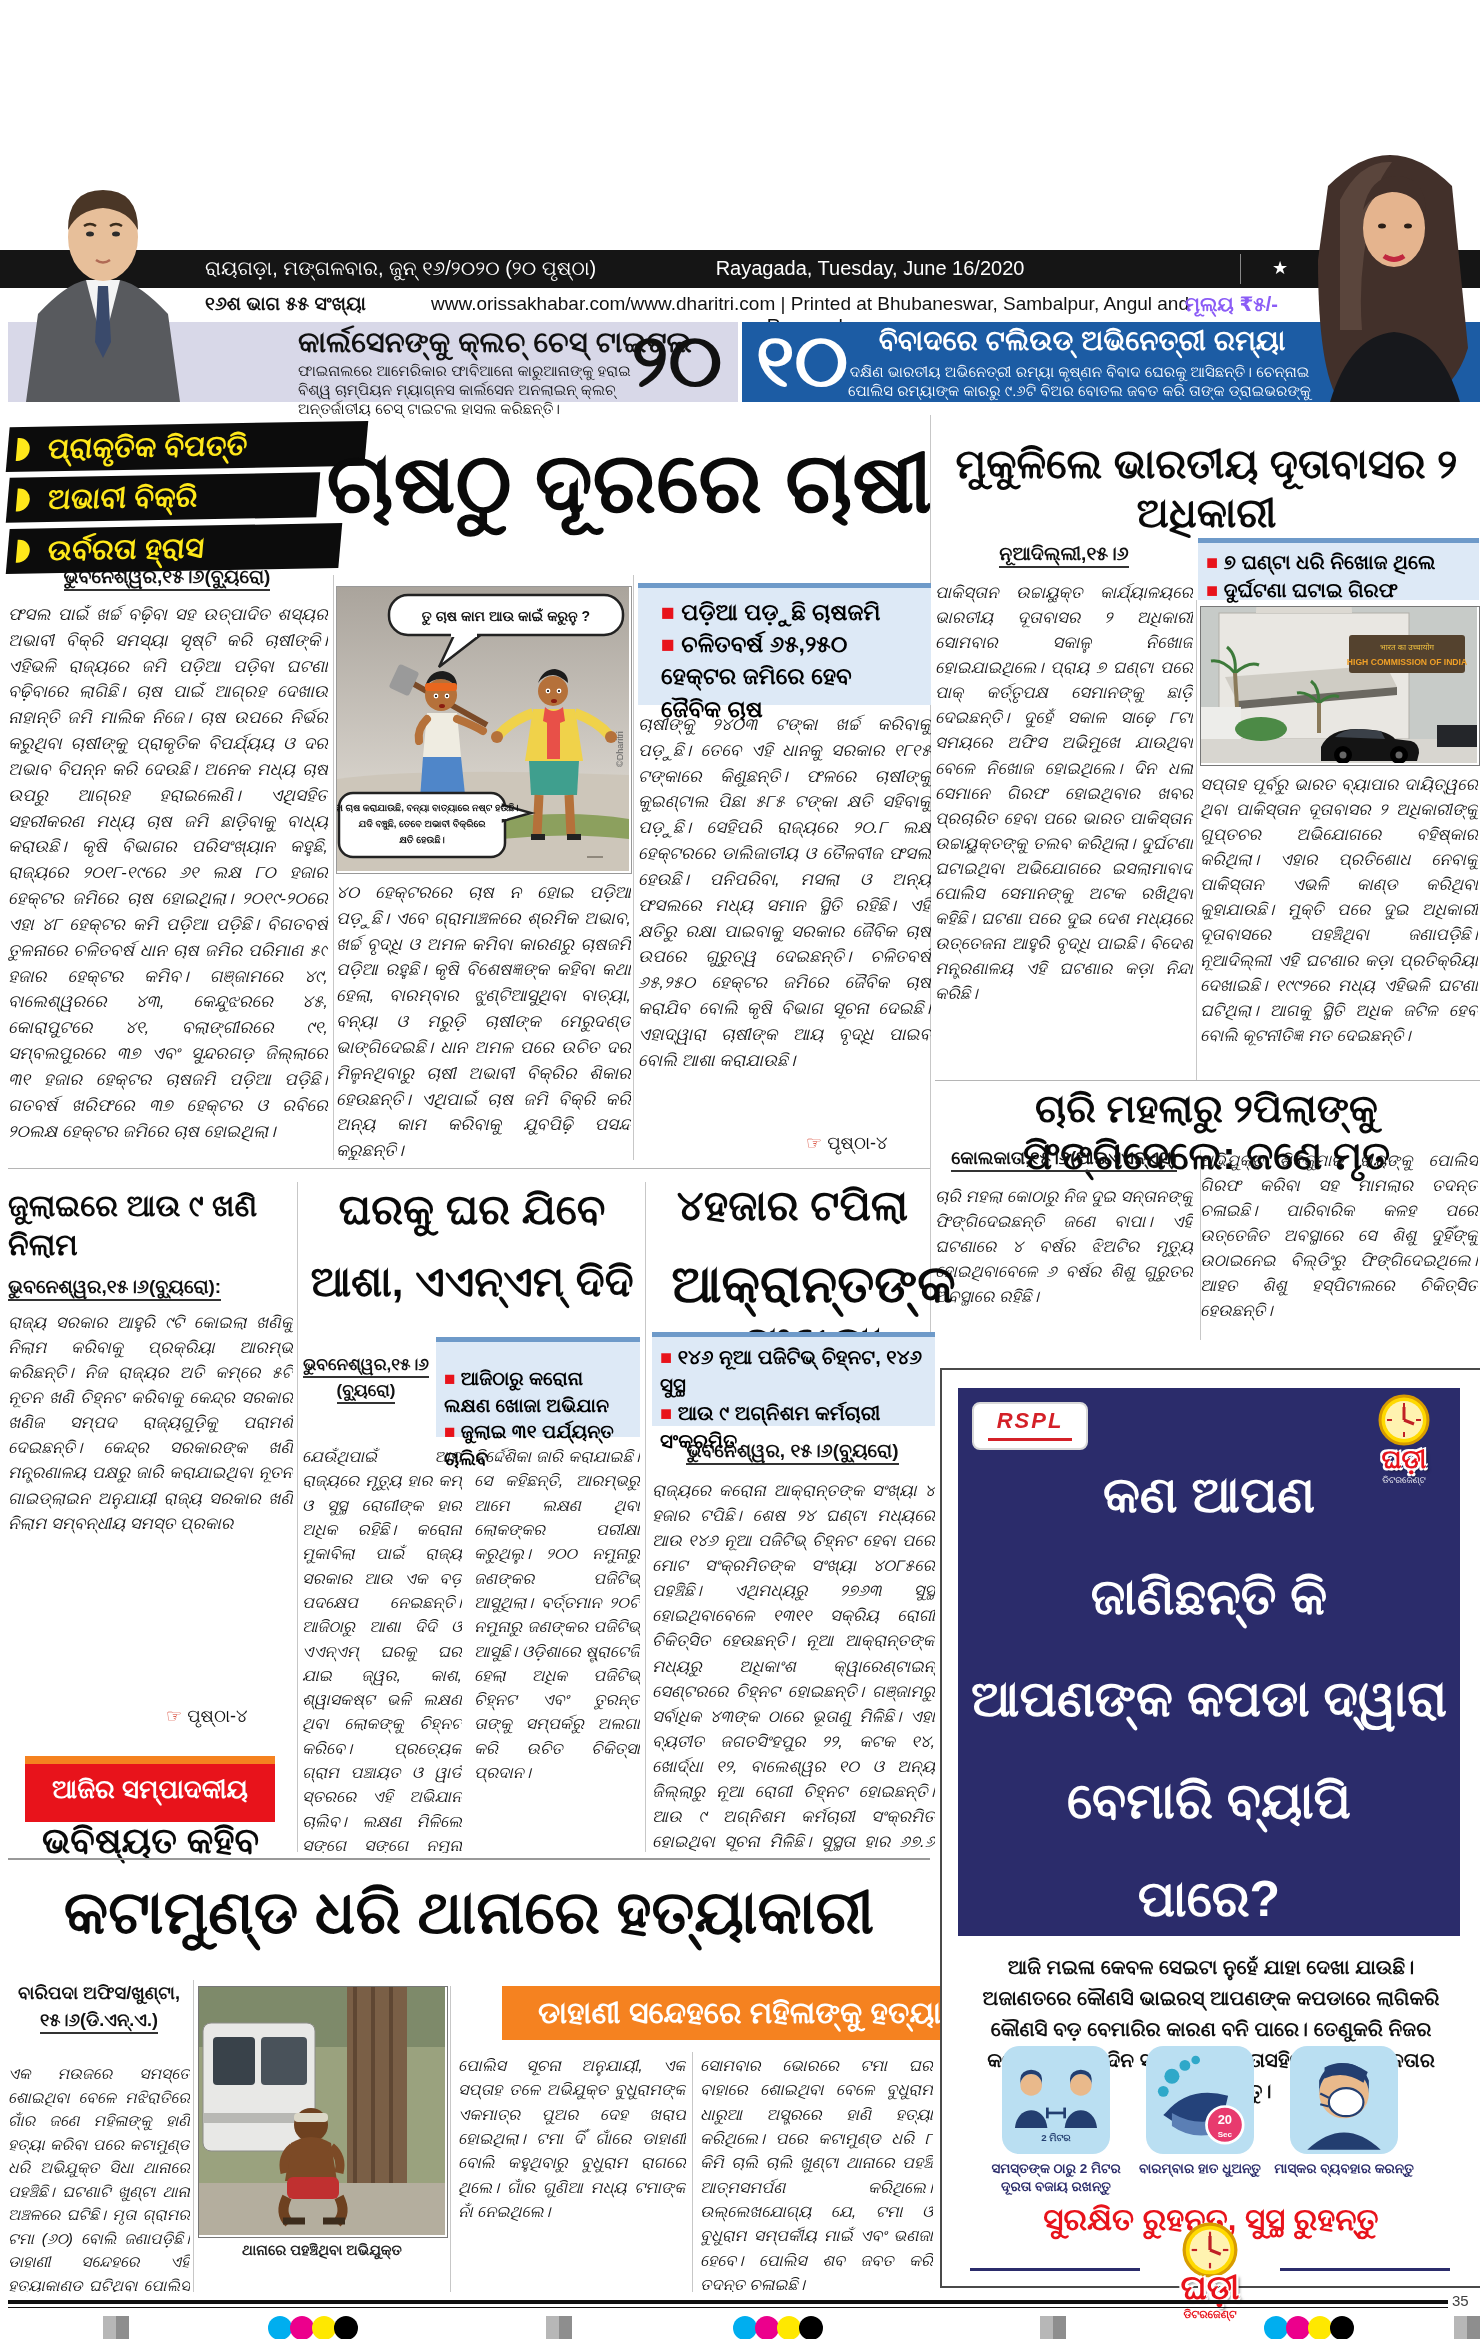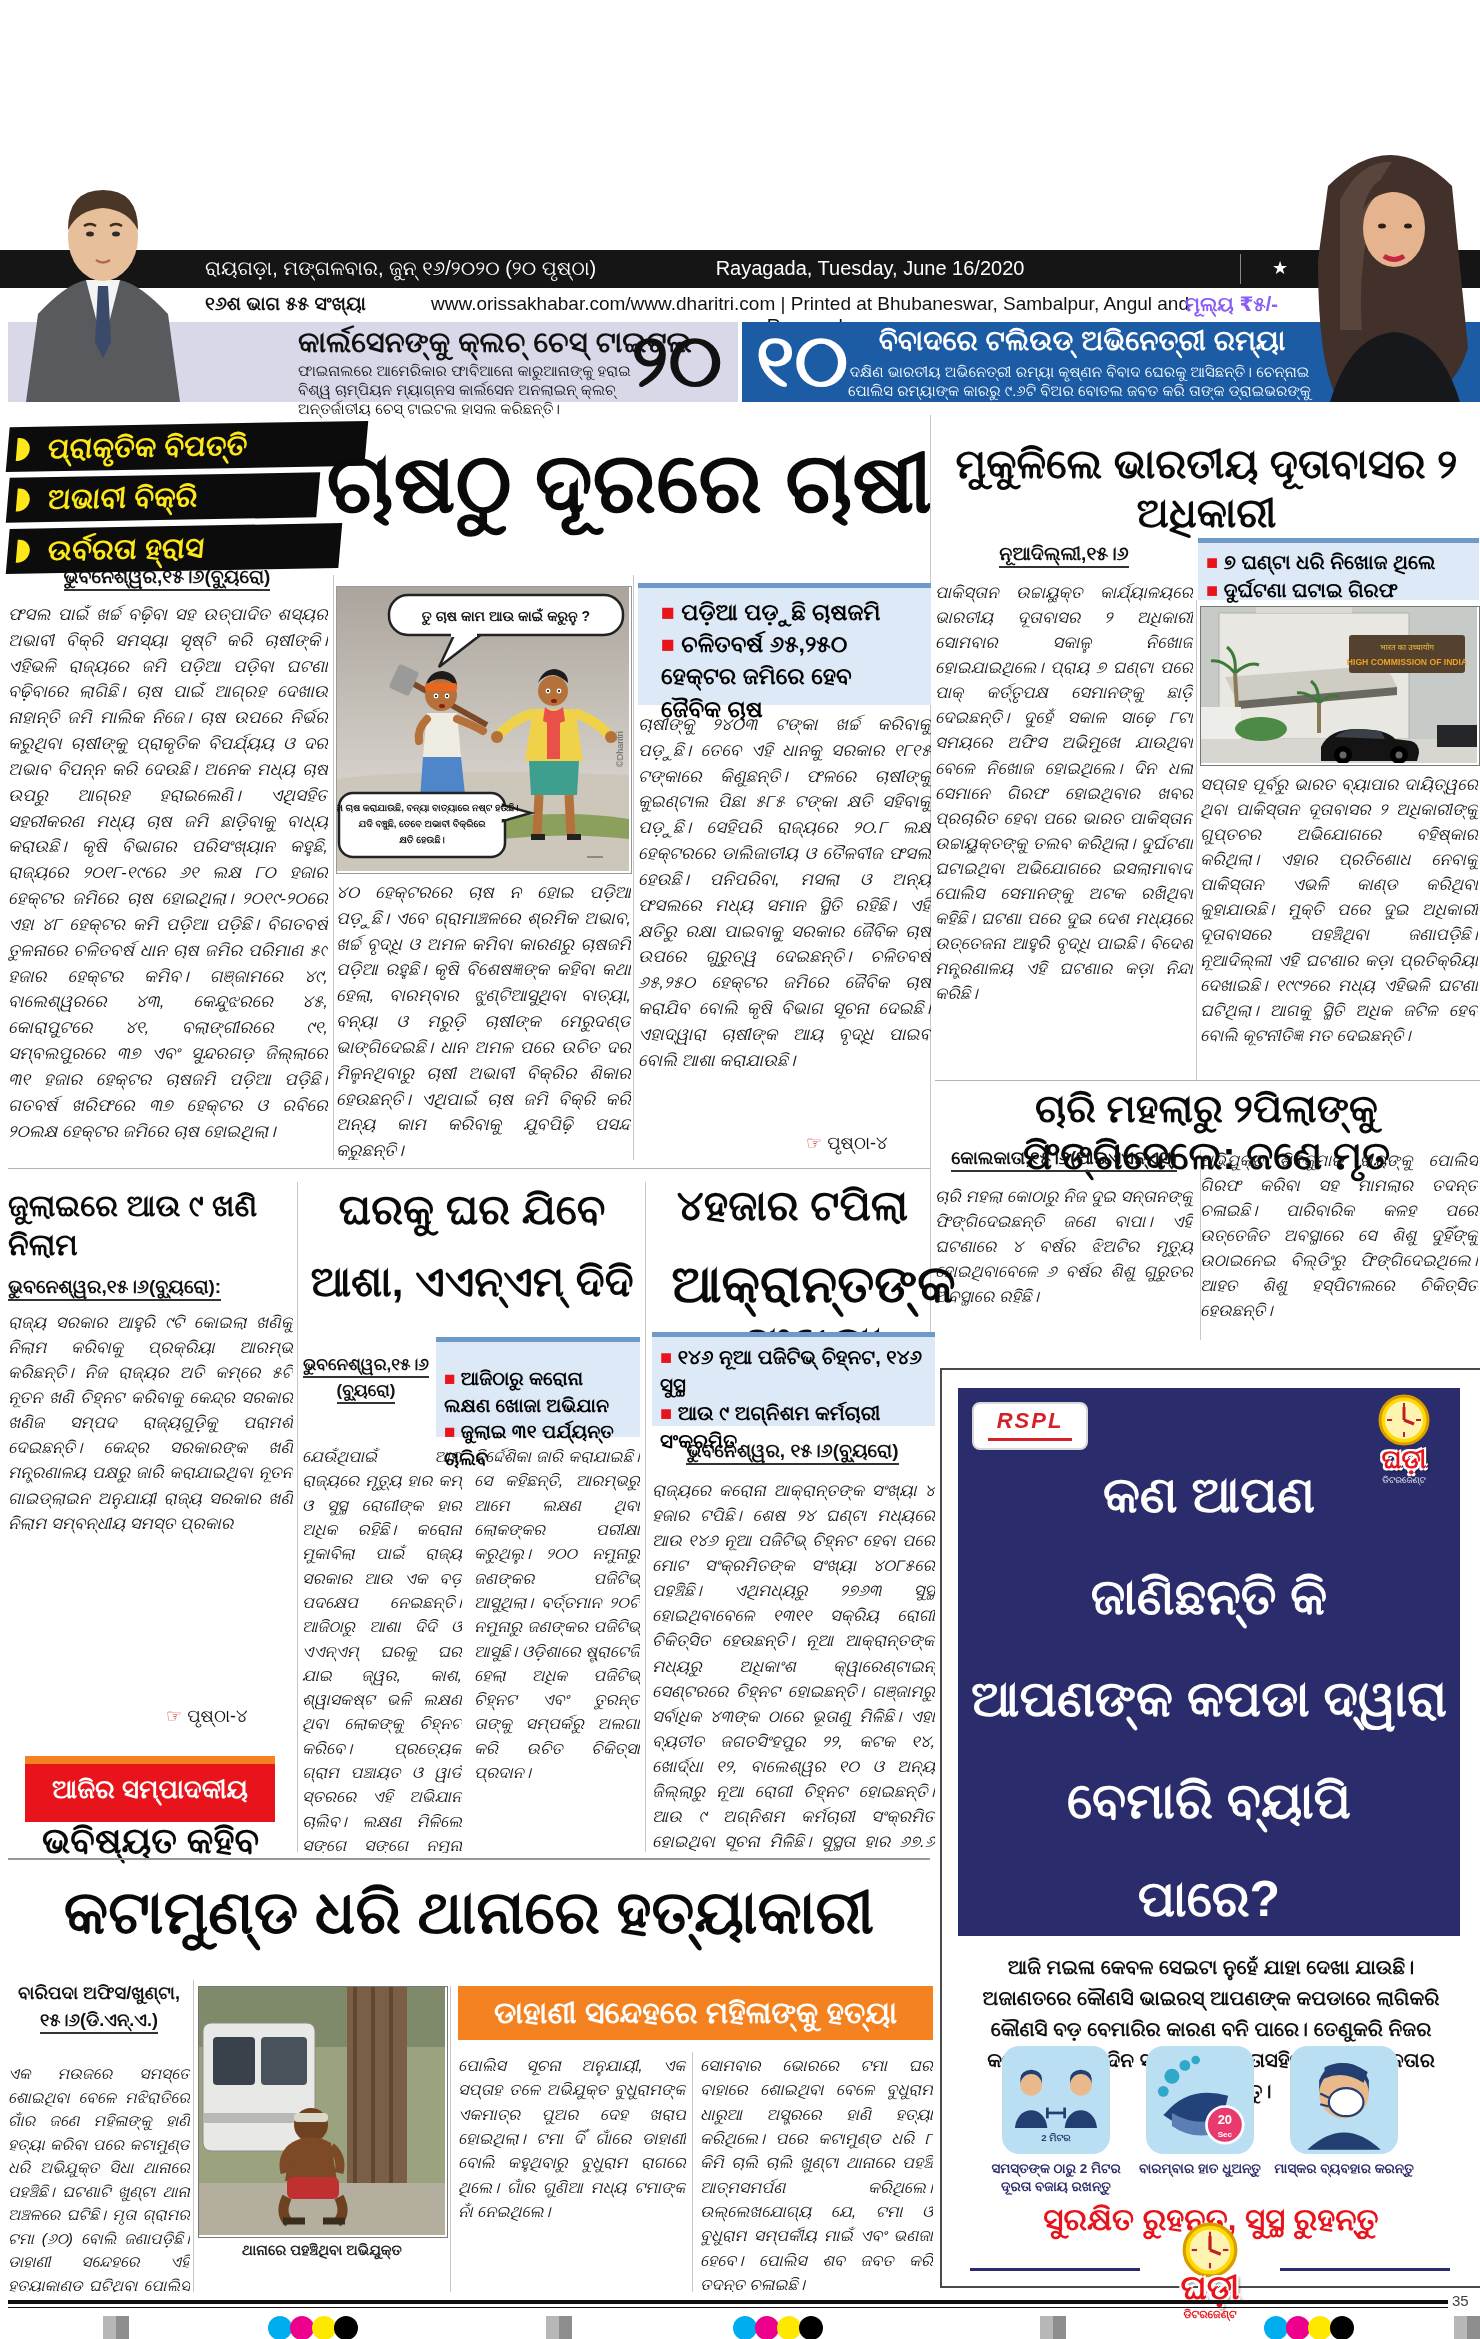--- a/index.html
+++ b/index.html
@@ -30,21 +30,21 @@
   .body-txt{font-size:17px;line-height:1.52;color:#141414;}
   .factbox{background:#dde9f6;border-top:5px solid #6e9ac9;padding:8px 23px;box-sizing:border-box;}
   .fb-line{font-weight:700;line-height:1.4;color:#000;}
   .sq{color:#e8131b;}
   .vr{position:absolute;width:1px;background:#c7c7c7;}
   .hrule{position:absolute;height:1px;background:#b5b5b5;}
   .jump{background:#fff;font-weight:400;font-size:18px;padding-left:6px;}
   .jump .hand{color:#d2321e;}
   .ed-box{background:#e8131b;border-top:8px solid #f58220;color:#fff;text-align:center;
           font-weight:700;font-size:26px;line-height:50px;}
-  .orange-bar{background:#f58220;color:#fff;font-weight:700;font-size:30px;line-height:54px;text-align:center;}
+  .orange-bar{background:#f58220;color:#fff;font-weight:700;font-size:30px;line-height:54px;text-align:center;margin-left:44px;}
   .ad-outer{border:2px solid #4a4a4a;background:#fff;}
   .ad-navy{position:absolute;background:#2b2c6b;}
   .ad-line{position:absolute;width:100%;text-align:center;color:#fff;font-weight:700;font-size:50px;}
   .ad-body{font-weight:700;font-size:20px;line-height:1.55;color:#101010;text-align:center;}
   .tile-cap{font-size:13.5px;font-weight:700;color:#2b2c6b;text-align:center;line-height:1.3;}
   .slogan{color:#e8131b;font-weight:700;font-size:31px;text-align:center;}
   .ghadi-txt{color:#e8131b;font-weight:700;text-shadow:2px 2px 0 #fff,-2px -2px 0 #fff,2px -2px 0 #fff,-2px 2px 0 #fff,3px 3px 3px rgba(0,0,0,.5);}
   .rule2{border-top:4px solid #111;border-bottom:1px solid #111;height:3px;}
   .regsq{position:absolute;width:26px;height:26px;background:linear-gradient(90deg,#b7b7b7 50%,#8e8e8e 50%);}
   .dots span{display:inline-block;width:24px;height:24px;border-radius:50%;margin-right:-2px;}

